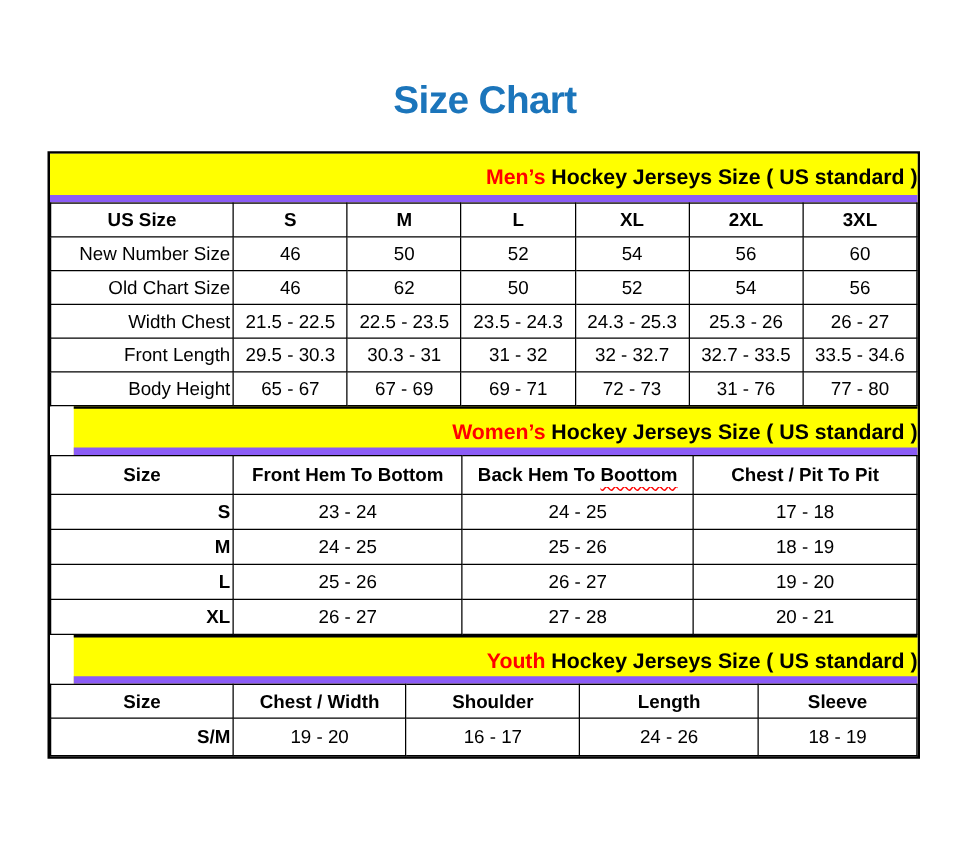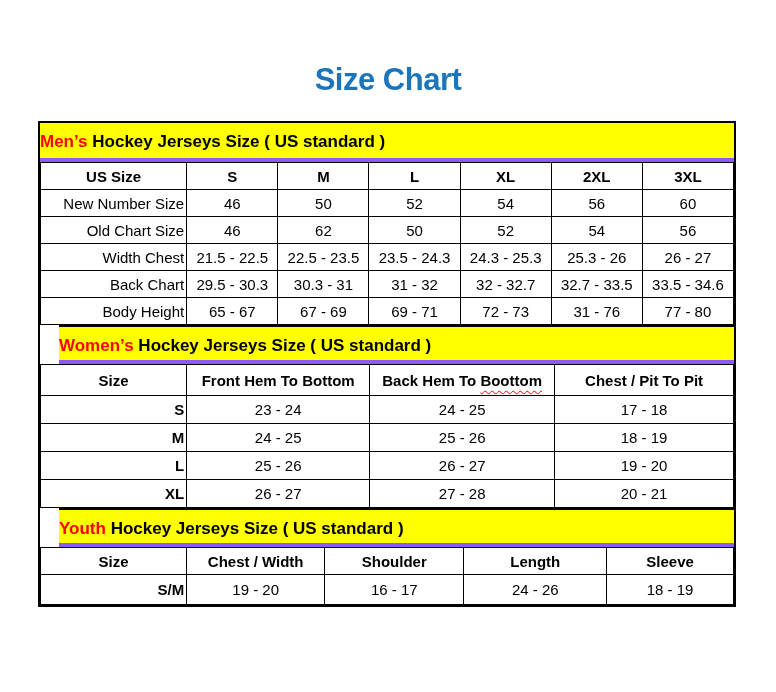--- a/index.html
+++ b/index.html
@@ -24,22 +24,22 @@
   .chart {
     position: absolute;
     top: 121px; left: 38px;
     width: 698px;
     border: 2px solid #000000;
     background: #ffffff;
   }
 
   .banner {
     background: #FFFF00;
-    border-bottom: 4px solid #8b5cf6;
-    text-align: left;
+    border-bottom: 6px solid #8b5cf6;
+    text-align: right;
     font-weight: bold;
     font-size: 17px;
     height: 39px;
     line-height: 37px;
     white-space: pre-wrap;
   }
   .banner + * { border-top: none; }
   .section:not(:first-of-type) .banner { border-top: 2px solid #000000; margin-left: 19px; }
   .banner .hl { color: #FF0000; }
 
@@ -129,21 +129,21 @@
             <tr>
               <td class="row-label">Width Chest</td>
               <td>21.5 - 22.5</td>
               <td>22.5 - 23.5</td>
               <td>23.5 - 24.3</td>
               <td>24.3 - 25.3</td>
               <td>25.3 - 26</td>
               <td>26 - 27</td>
             </tr>
             <tr>
-              <td class="row-label">Back Chart</td>
+              <td class="row-label">Front Length</td>
               <td>29.5 - 30.3</td>
               <td>30.3 - 31</td>
               <td>31 - 32</td>
               <td>32 - 32.7</td>
               <td>32.7 - 33.5</td>
               <td>33.5 - 34.6</td>
             </tr>
             <tr>
               <td class="row-label">Body Height</td>
               <td>65 - 67</td>

